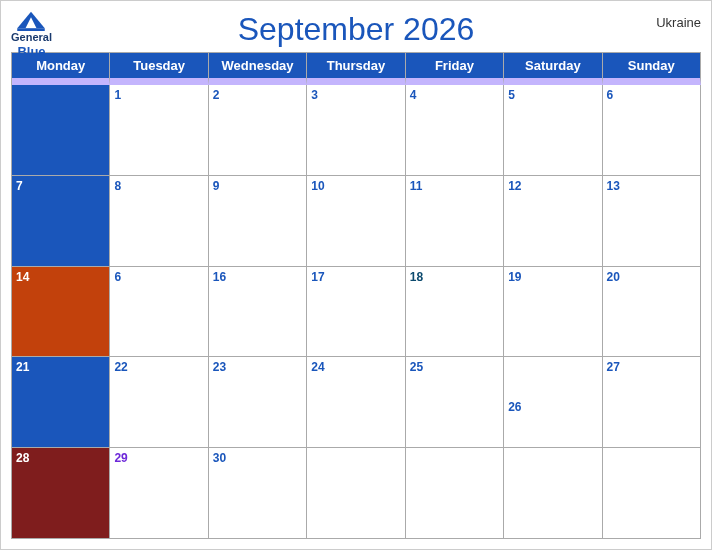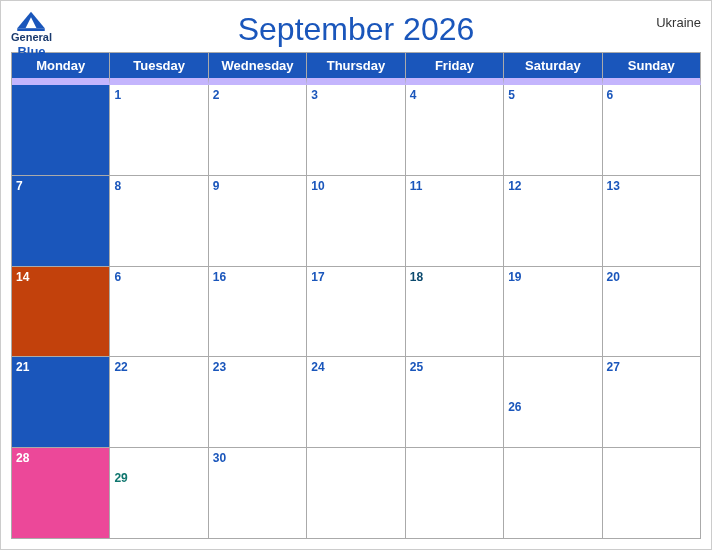--- a/index.html
+++ b/index.html
@@ -229,25 +229,25 @@
             <span class="day-number" style="color: rgb(26, 86, 187);">25</span>
           </div>
           <div class="day-cell">
             <span class="day-number" style="color: rgb(26, 86, 187); margin-top: 40px;">26</span>
           </div>
           <div class="day-cell">
             <span class="day-number" style="color: rgb(26, 86, 187);">27</span>
           </div>
         </div>
         <div class="week-row">
-          <div class="day-cell" style="background: #ec4899;">
+          <div class="day-cell" style="background: #7f1d1d;">
             <span class="day-number">28</span>
           </div>
           <div class="day-cell">
-            <span class="day-number" style="color: #0f766e; margin-top: 20px;">29</span>
+            <span class="day-number" style="color: #6d28d9;">29</span>
           </div>
           <div class="day-cell">
             <span class="day-number" style="color: rgb(26, 86, 187);">30</span>
           </div>
           <div class="day-cell empty"></div>
           <div class="day-cell empty"></div>
           <div class="day-cell empty"></div>
           <div class="day-cell empty"></div>
         </div>
       </div>

